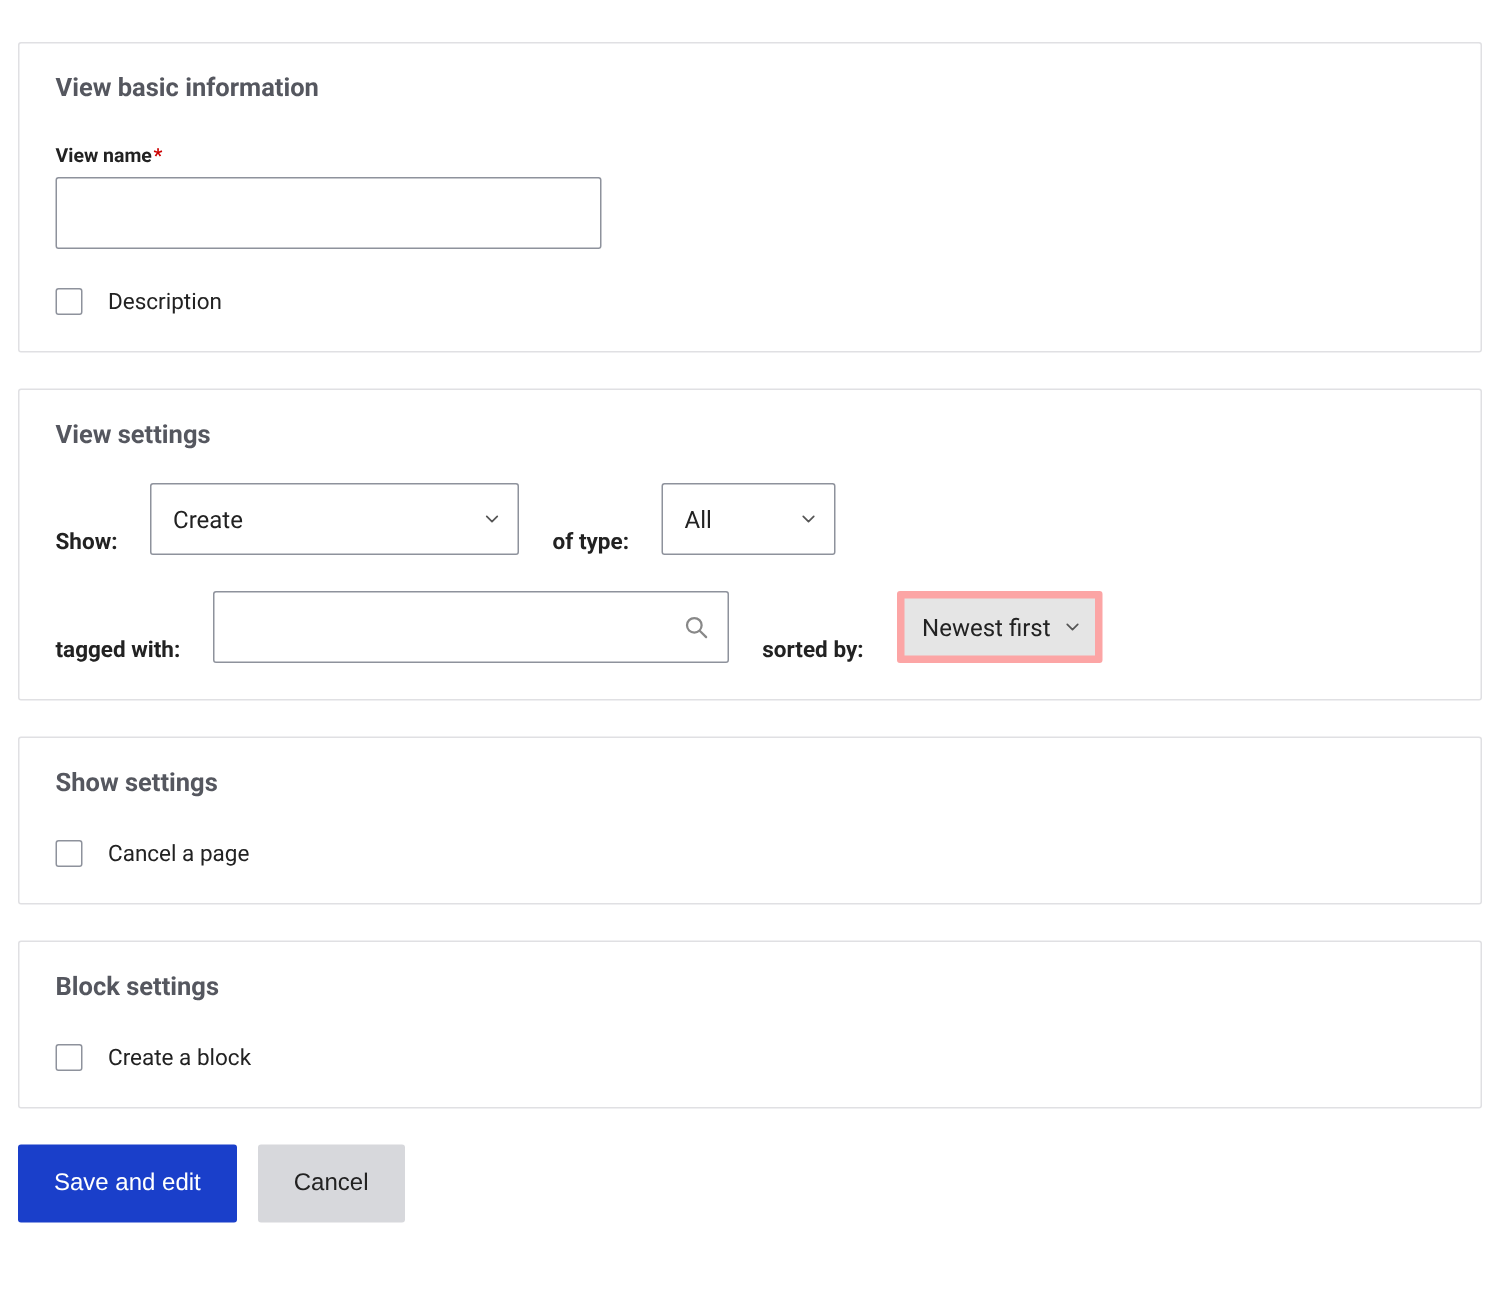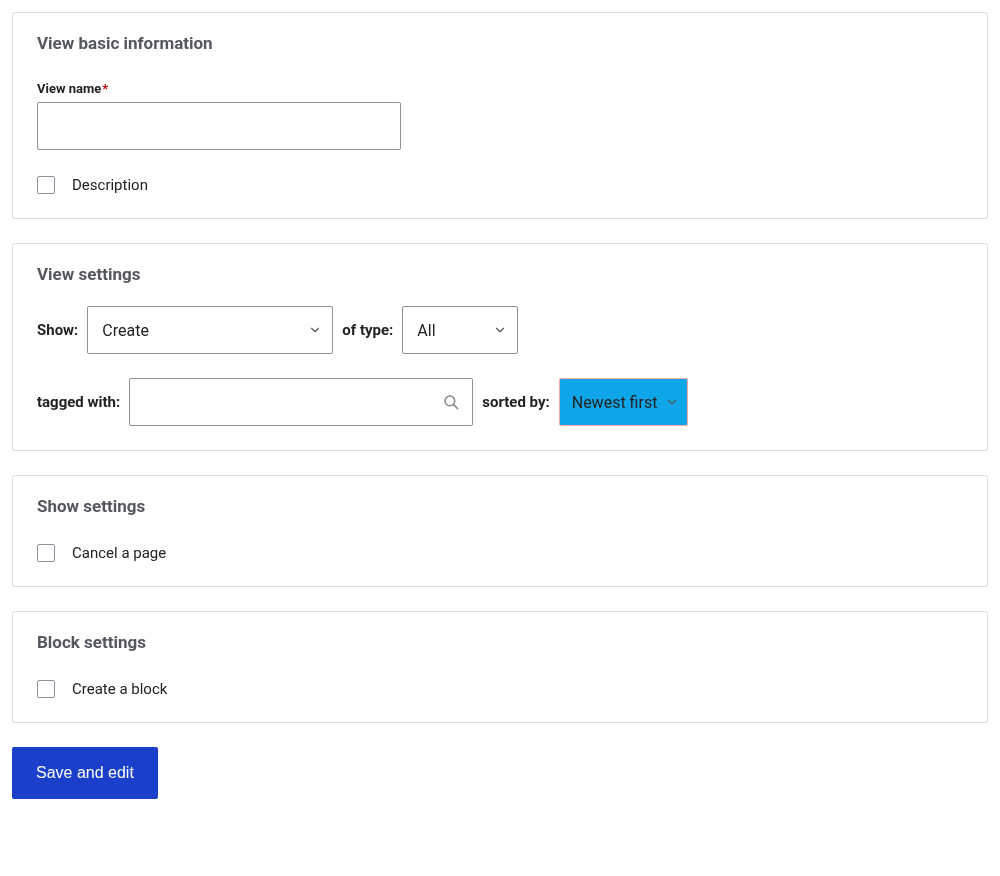--- a/index.html
+++ b/index.html
@@ -10,20 +10,21 @@
       font-size: 15px;
       color: #222;
       background: #fff;
     }
     .panel {
       border: 1px solid #e0e0e3;
       border-radius: 2px;
       padding: 20px 24px 24px 24px;
       margin-bottom: 24px;
       background: #fff;
+      margin-top: 16px;
     }
     .panel-title {
       font-size: 17px;
       font-weight: 700;
       color: #55575f;
       margin: 0 0 28px 0;
     }
     .panel-title.tight { margin-bottom: 22px; }
     .field-label {
       font-size: 13px;
@@ -56,23 +57,23 @@
       width: 18px;
       height: 18px;
       border: 1px solid #8e929c;
       border-radius: 2px;
       background: #fff;
       flex: 0 0 auto;
     }
     .cb-label { font-size: 15px; color: #222; }
     .settings-row {
       display: flex;
-      align-items: center;
+      align-items: flex-end;
       flex-wrap: wrap;
-      gap: 10px 9px;
+      gap: 10px 22px;
     }
     .bold-label { font-weight: 700; font-size: 15px; }
     .select-wrap {
       position: relative;
       display: inline-flex;
       align-items: center;
       border: 1px solid #8e929c;
       border-radius: 2px;
       background: #fff;
       height: 48px;
@@ -113,23 +114,23 @@
       top: 50%;
       transform: translateY(-50%);
       width: 18px;
       height: 18px;
       color: #888;
     }
     .sort-select {
       position: relative;
       display: inline-flex;
       align-items: center;
-      border: 1px solid #fca5a5;
-      border-radius: 2px;
-      background: #0ea5e9;
+      border: 5px solid #fca5a5;
+      border-radius: 2px;
+      background: #e5e5e5;
       height: 48px;
       padding: 0 30px 0 12px;
       font-size: 16px;
     }
     .sort-select .chev { position: absolute; right: 8px; top: 50%; transform: translateY(-50%); width: 14px; height: 14px; color: #555; }
     .actions {
       display: flex;
       gap: 14px;
       margin-top: 8px;
     }
@@ -226,13 +227,14 @@
 <div class="panel">
   <h2 class="panel-title">Block settings</h2>
   <div class="checkbox-row">
     <div class="cb" role="checkbox" aria-checked="false"></div>
     <span class="cb-label">Create a block</span>
   </div>
 </div>
 
 <div class="actions">
   <button class="btn btn-primary">Save and edit</button>
+  <button class="btn btn-secondary">Cancel</button>
 </div>
 
 </body></html>

